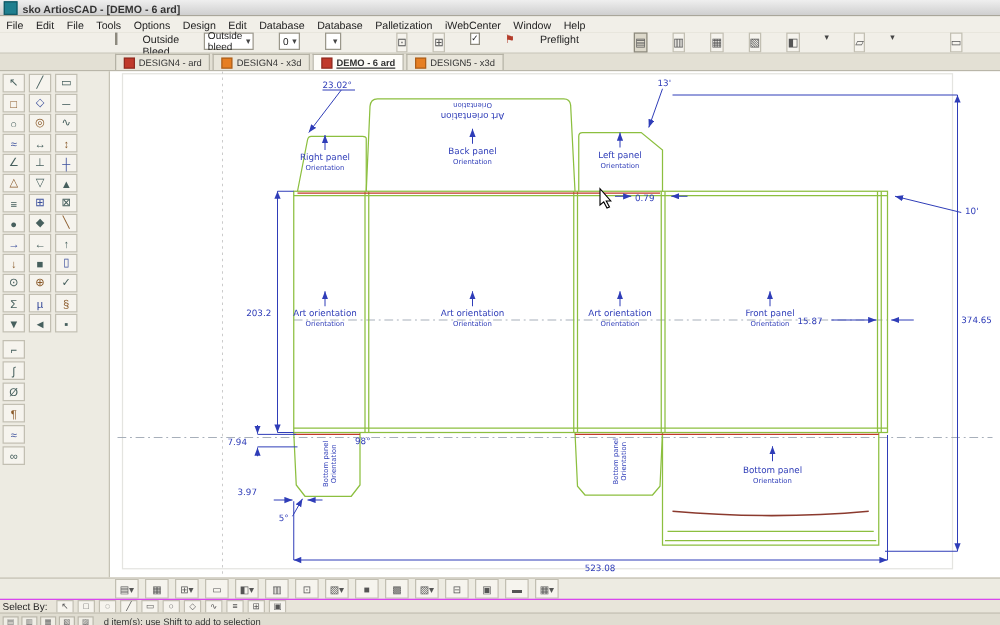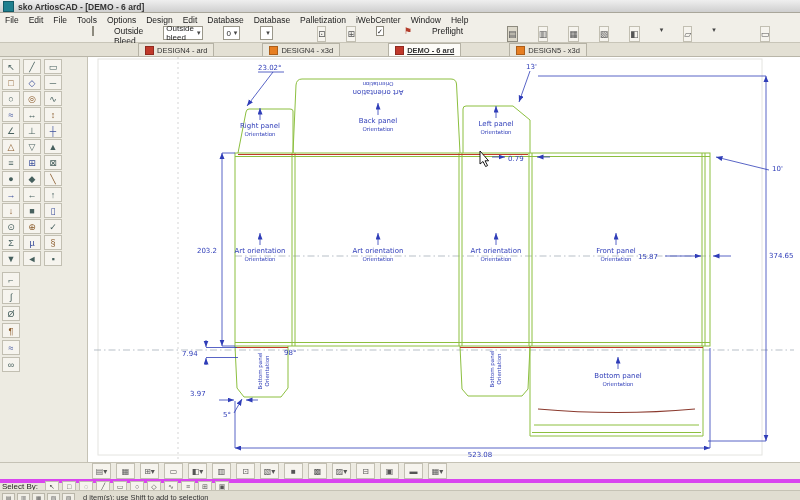--- a/index.html
+++ b/index.html
@@ -29,21 +29,21 @@
     align-items:center;justify-content:center;font-size:9px;color:#555;}
   .tbtn.pressed{background:#ddd9cb;border-color:#8d8a7e;}
   .sep{width:1px;height:13px;background:#c0bdb0;margin:0 2px;}
   .flagicon{color:#b33c2a;font-size:9px;}
   .units{font-size:10px;color:#222;margin-left:12px;}
 
   .tabbar{position:absolute;left:0;top:43px;width:800px;height:14px;background:#e3e0d4;
     border-bottom:1px solid #b9b6a9;display:flex;align-items:flex-end;gap:2px;
     padding-left:92px;box-sizing:border-box;}
   .tab{height:12px;display:flex;align-items:center;gap:3px;padding:0 6px;background:#e9e6db;
-    border:1px solid #b5b2a5;border-bottom:none;font-size:7.5px;color:#333;margin-left:46px;}
+    border:1px solid #b5b2a5;border-bottom:none;font-size:7.5px;color:#333;}
   .tab.active{background:#fdfcf8;font-weight:bold;text-decoration:underline;}
   .tabicon{width:7px;height:7px;display:inline-block;border:1px solid rgba(0,0,0,.25);}
 
   
   .leftpanel{position:absolute;left:0;top:57px;width:88px;height:405px;background:#edebe2;
     border-right:1px solid #c5c2b5;box-sizing:border-box;padding:2px;}
   .palettegrid{display:grid;grid-template-columns:repeat(3,1fr);gap:1px;width:62px;}
   .pbtn{width:18px;height:15px;border:1px solid #c2bfb2;background:#f6f4ee;display:flex;
     align-items:center;justify-content:center;font-size:9px;color:#47605e;box-sizing:border-box;}
   .pbtn:nth-child(4n){color:#8a5a2a;}
@@ -68,21 +68,21 @@
   .parrow{stroke:#2f3db8;stroke-width:0.8;}
 
   
   .bottombar{position:absolute;left:0;top:462px;width:800px;height:17px;background:#edebe2;
     border-top:1px solid #c5c2b5;display:flex;align-items:center;gap:5px;
     padding-left:92px;box-sizing:border-box;}
   .bbtn{min-width:15px;height:14px;border:1px solid #c2bfb2;background:#f6f4ee;display:inline-flex;
     align-items:center;justify-content:center;font-size:8px;color:#555;padding:0 1px;}
 
   .selectbar{position:absolute;left:0;top:479px;width:800px;height:11px;background:#e8e5da;
-    border-top:4px solid #d946ef;display:flex;align-items:center;gap:3px;padding-left:2px;
+    border-top:1px solid #d946ef;display:flex;align-items:center;gap:3px;padding-left:2px;
     box-sizing:border-box;}
   .selectlabel{font-size:8px;color:#222;margin-right:4px;}
   .sbtn{width:12px;height:9px;border:1px solid #c2bfb2;background:#f6f4ee;display:inline-flex;
     align-items:center;justify-content:center;font-size:7px;color:#555;}
 
   .statusbar{position:absolute;left:0;top:490px;width:800px;height:14px;background:#e0ddd1;
     border-top:1px solid #c5c2b5;display:flex;align-items:center;gap:2px;padding-left:2px;
     box-sizing:border-box;}
   .stbtn{width:11px;height:8px;border:1px solid #b9b6a9;background:#f0eee6;display:inline-flex;
     align-items:center;justify-content:center;font-size:6px;color:#666;}

